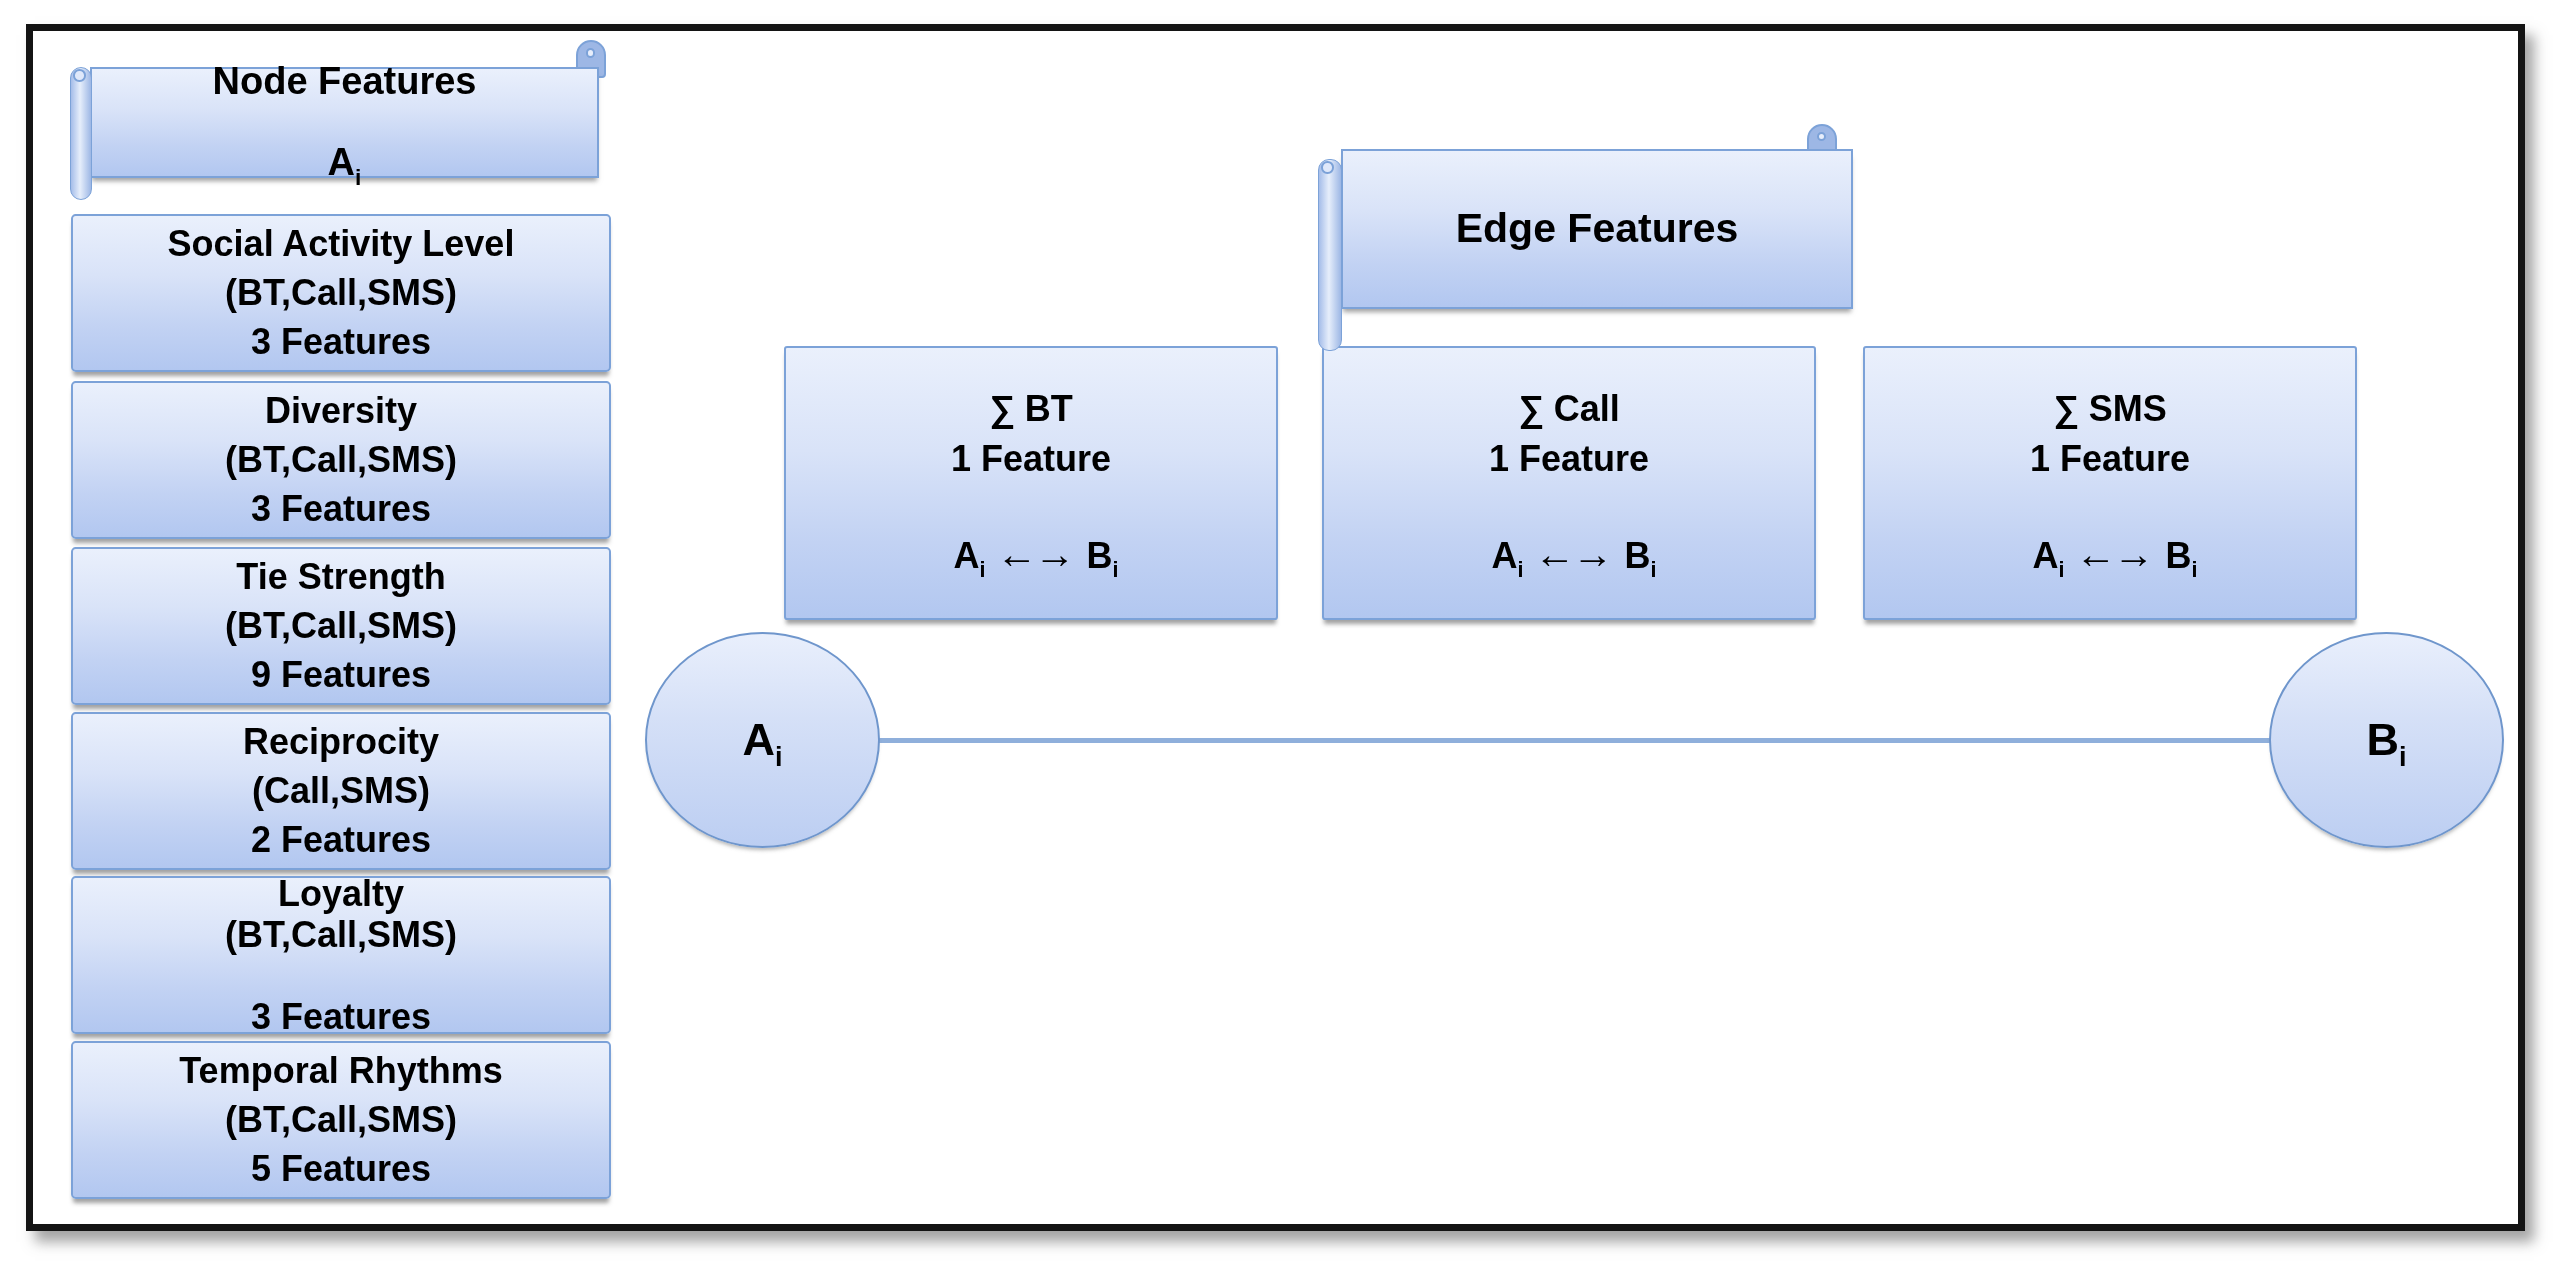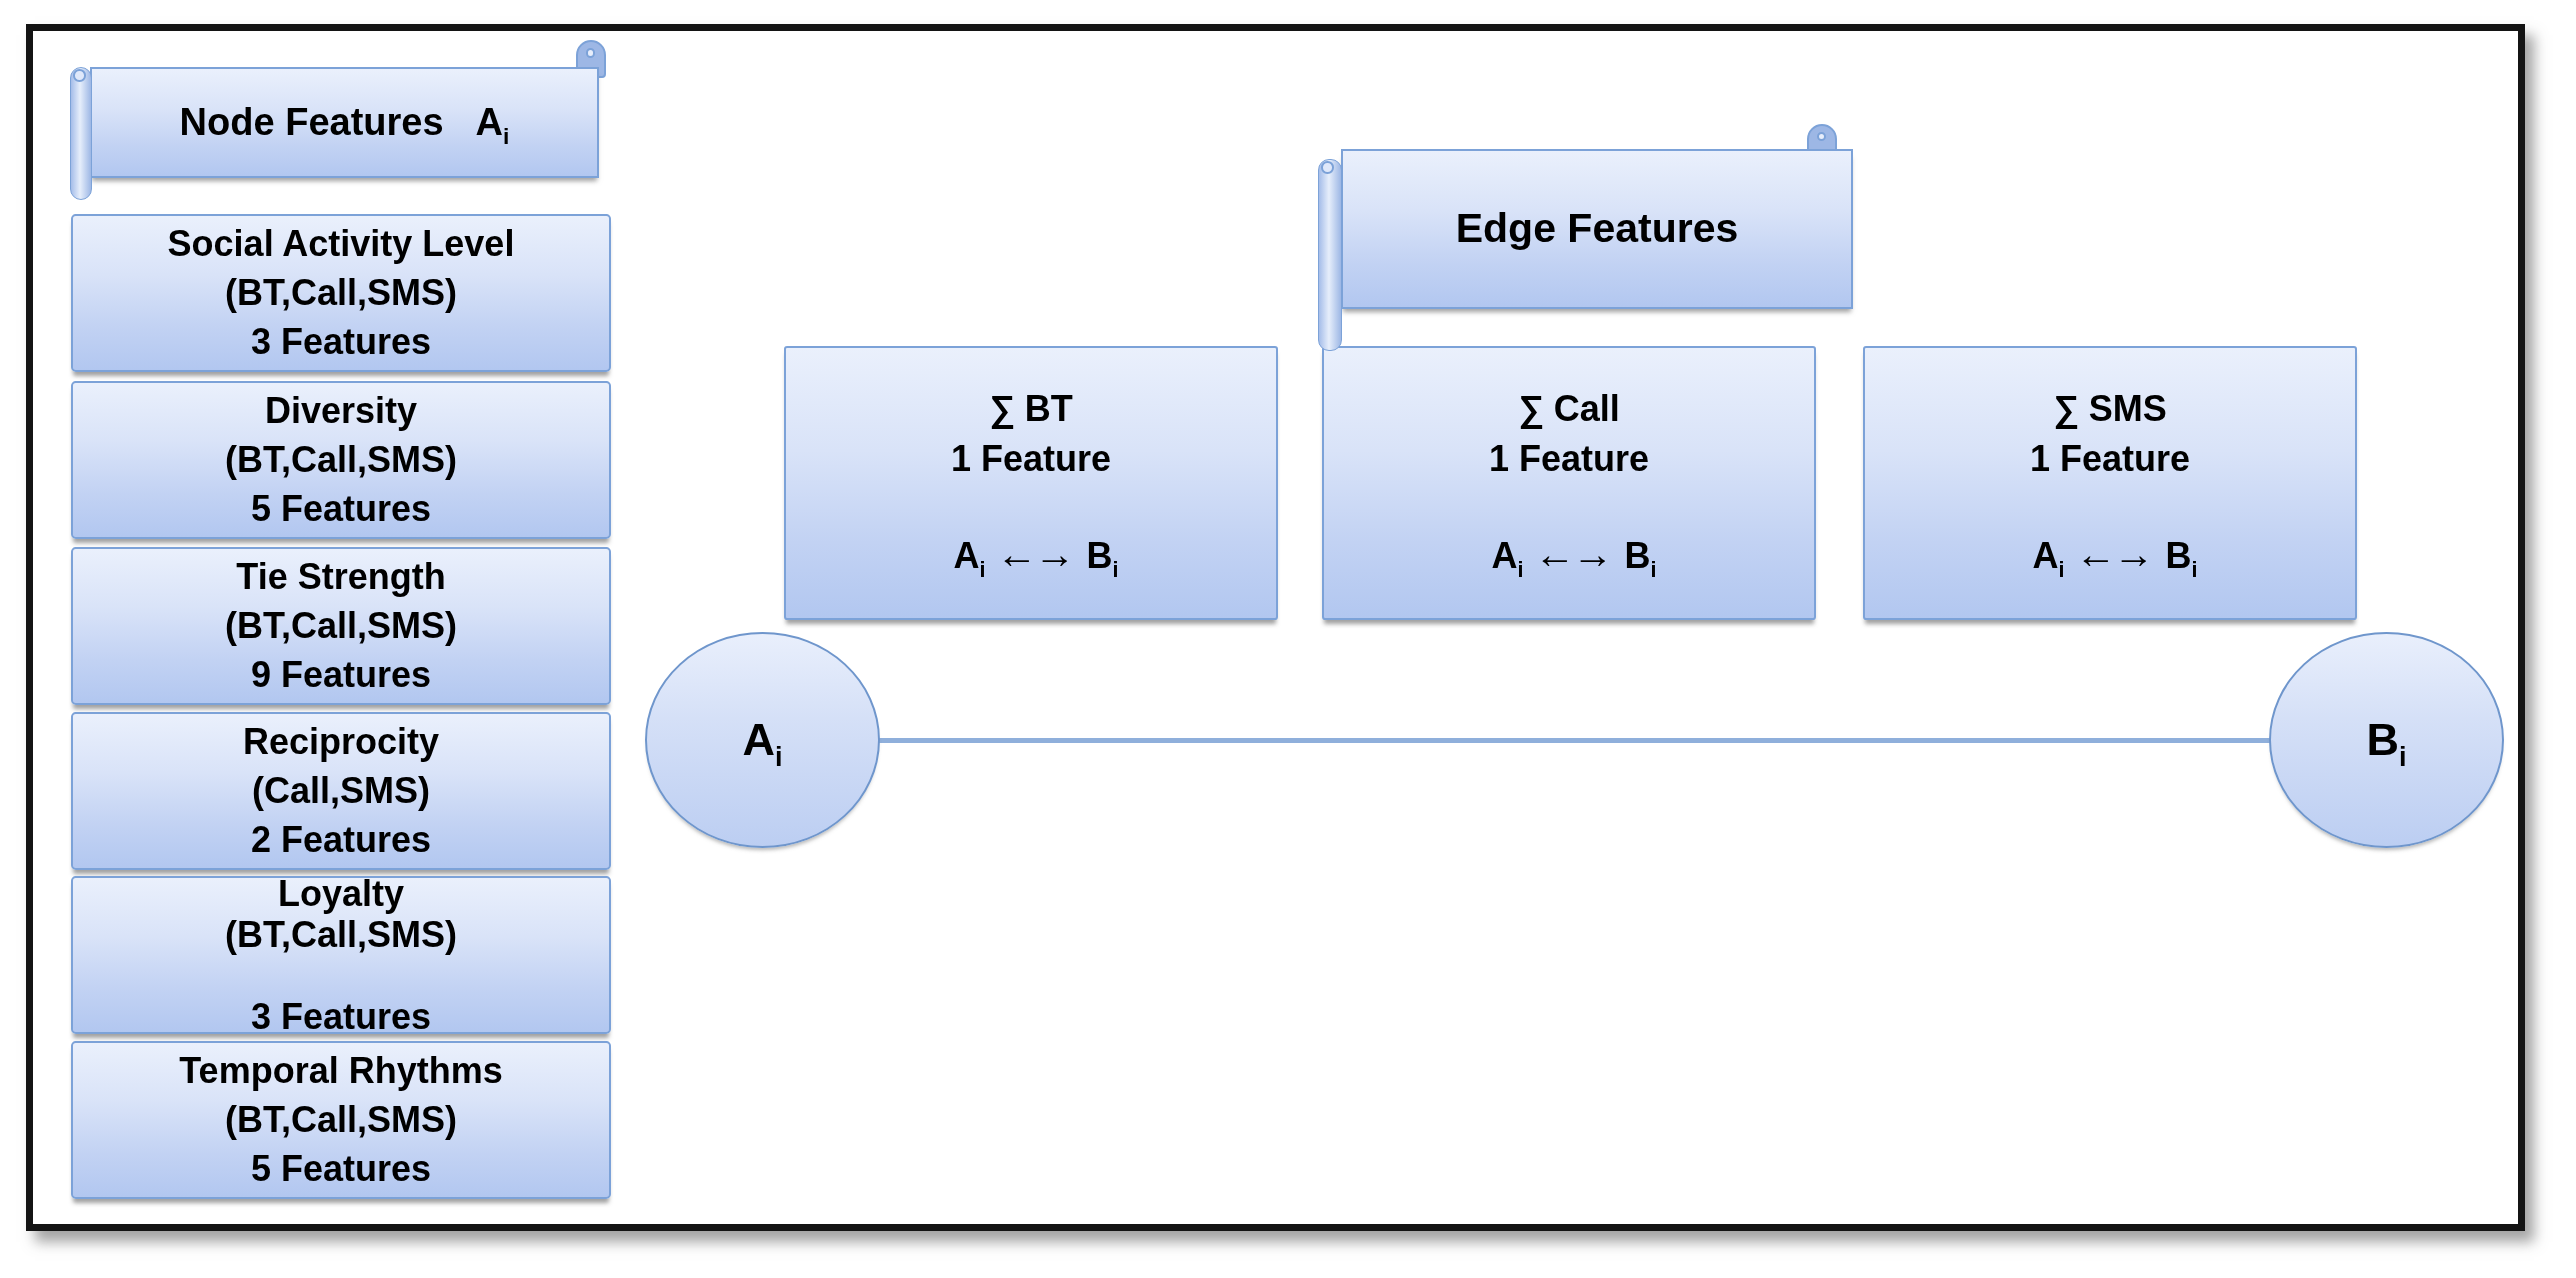--- a/index.html
+++ b/index.html
@@ -56,21 +56,21 @@
     left: 7.8px; top: 6.3px;
     width: 9.4px; height: 9.4px;
     border-radius: 50%;
     background: #e8eefb;
     border: 2.4px solid #7ca2d8;
   }
   .scroll-body {
     position: absolute;
     z-index: 2;
     display: flex;
-    flex-direction: row;
+    flex-direction: column;
     align-items: center;
     justify-content: center;
     text-align: center;
     font-weight: 700;
     color: #000;
     gap: 32px;
   }
 
   
   .banner-node-roll  { left: 37px; top: 36px; height: 133px; }
@@ -183,21 +183,21 @@
   </div>
 
   <div class="nbox grad-fill shape-shadow" style="top:183px">
     <div class="nbox-text">Social Activity Level
 (BT,Call,SMS)
 3 Features</div>
   </div>
   <div class="nbox grad-fill shape-shadow" style="top:350px">
     <div class="nbox-text">Diversity
 (BT,Call,SMS)
-5 Features</div>
+3 Features</div>
   </div>
   <div class="nbox grad-fill shape-shadow" style="top:516px">
     <div class="nbox-text">Tie Strength
 (BT,Call,SMS)
 9 Features</div>
   </div>
   <div class="nbox grad-fill shape-shadow" style="top:681px">
     <div class="nbox-text">Reciprocity
 (Call,SMS)
 2 Features</div>

